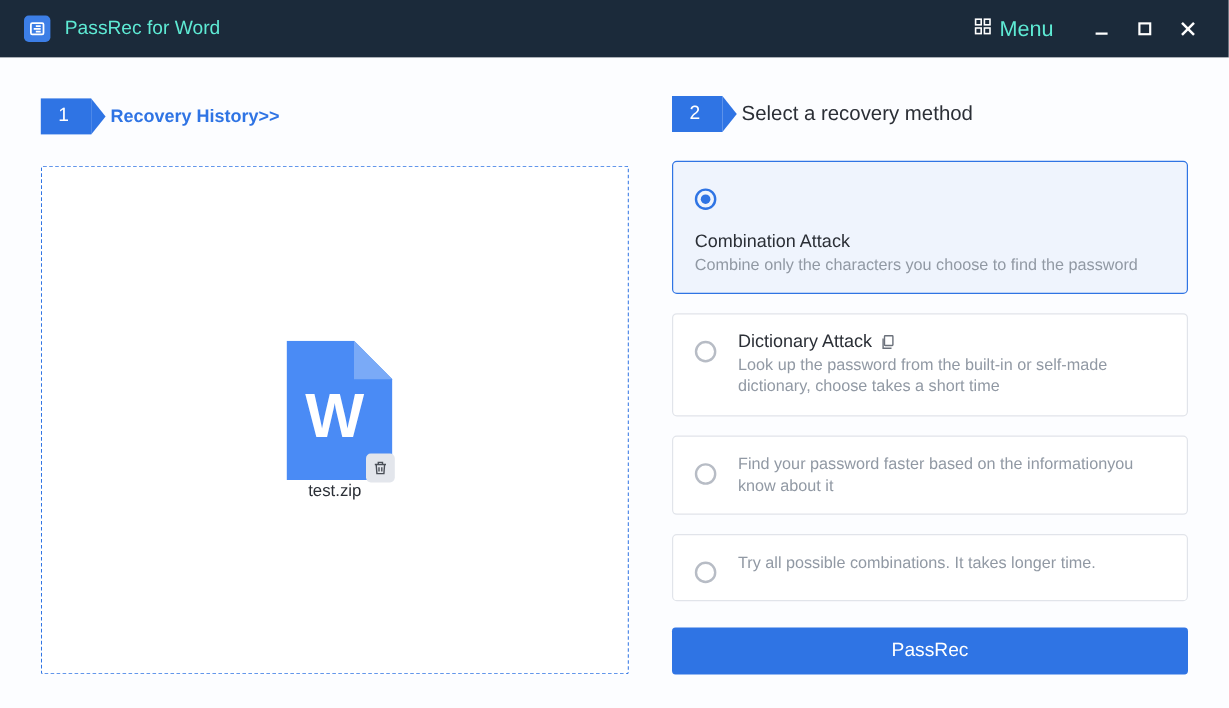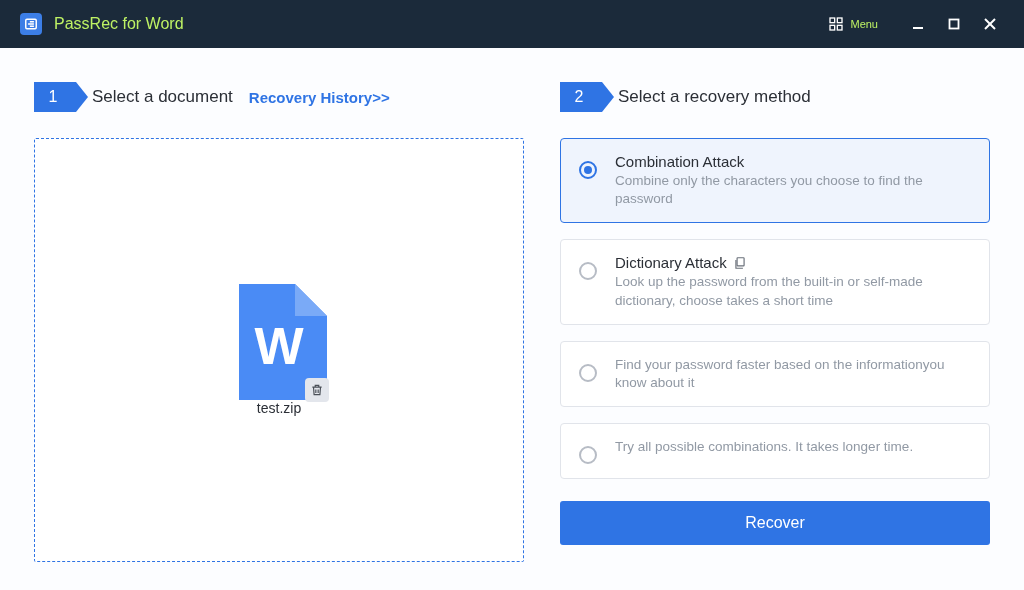--- a/index.html
+++ b/index.html
@@ -11,35 +11,35 @@
     overflow: hidden;
   }
 
   
   .titlebar {
     height: 48px;
     background: #1b2a3a;
     display: flex;
     align-items: center;
     padding: 0 16px 0 20px;
-    color: #bef264;
+    color: #5eead4;
   }
   .titlebar .app-logo {
     width: 22px; height: 22px;
     background: #3c7ee6;
     border-radius: 4px;
     display: flex; align-items: center; justify-content: center;
     margin-right: 12px;
   }
   .titlebar .app-logo svg { width: 14px; height: 14px; }
   .titlebar .app-title { font-size: 16px; font-weight: 500; }
   .titlebar .spacer { flex: 1; }
   .titlebar .menu-btn {
-    display: flex; align-items: center; gap: 6px;
-    font-size: 11px; cursor: pointer; padding: 6px 10px;
+    display: flex; gap: 6px;
+    font-size: 18px; cursor: pointer; padding: 6px 10px;
     margin-right: 12px;
   }
   .titlebar .menu-btn svg { width: 16px; height: 16px; }
   .win-ctrl {
     width: 36px; height: 36px;
     display: flex; align-items: center; justify-content: center;
     cursor: pointer;
   }
   .win-ctrl svg { stroke: #fff; }
 
@@ -125,20 +125,21 @@
     background: #fff;
     display: flex;
     align-items: flex-start;
     padding: 14px 16px 14px 18px;
     gap: 18px;
     cursor: pointer;
   }
   .method.selected {
     border-color: #2f74e4;
     background: #eff4fd;
+    flex-direction: column;
   }
   .radio {
     width: 18px; height: 18px;
     border: 2px solid #b7bcc5;
     border-radius: 50%;
     flex-shrink: 0;
     margin-top: 8px;
     position: relative;
   }
   .method.selected .radio { border-color: #2f74e4; }
@@ -208,21 +209,20 @@
         <line x1="12" y1="2" x2="2" y2="12"></line>
       </svg>
   </div>
 </div>
 
 <div class="content">
 
   <div class="col-left">
     <div class="step-header">
       <div class="step-badge">1</div>
-      <div class="step-title">Select a document</div>
       <div class="history-link">Recovery History&gt;&gt;</div>
     </div>
 
     <div class="drop-zone">
       <div class="file-icon-wrap">
         <svg width="96" height="116" viewBox="0 0 96 116">
           <path d="M8 0 H64 L96 32 V116 H8 Z" fill="#4a8bf5"></path>
           <path d="M64 0 L96 32 H64 Z" fill="#7aaaf7"></path>
           <text x="48" y="80" font-size="52" font-weight="700" fill="#fff" text-anchor="middle" font-family="Arial">W</text>
         </svg>
@@ -272,16 +272,16 @@
           </div>
         </div>
         <div class="method">
           <div class="radio"></div>
           <div class="method-text">
             <div class="m-desc">Try all possible combinations. It takes longer time.</div>
           </div>
         </div>
       </div>
 
-    <button class="recover-btn">Recover</button>
+    <button class="recover-btn">PassRec</button>
   </div>
 
 </div>
 
 </body></html>

